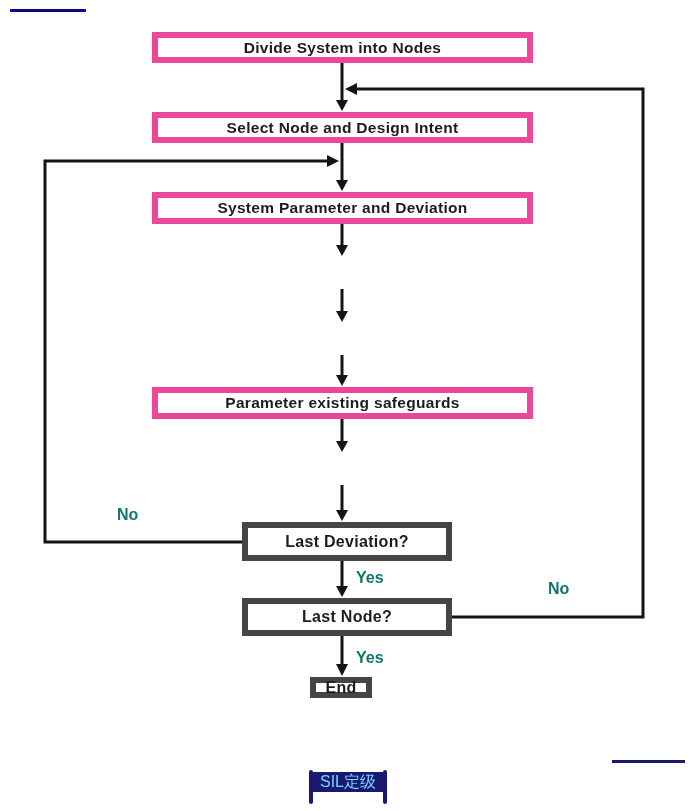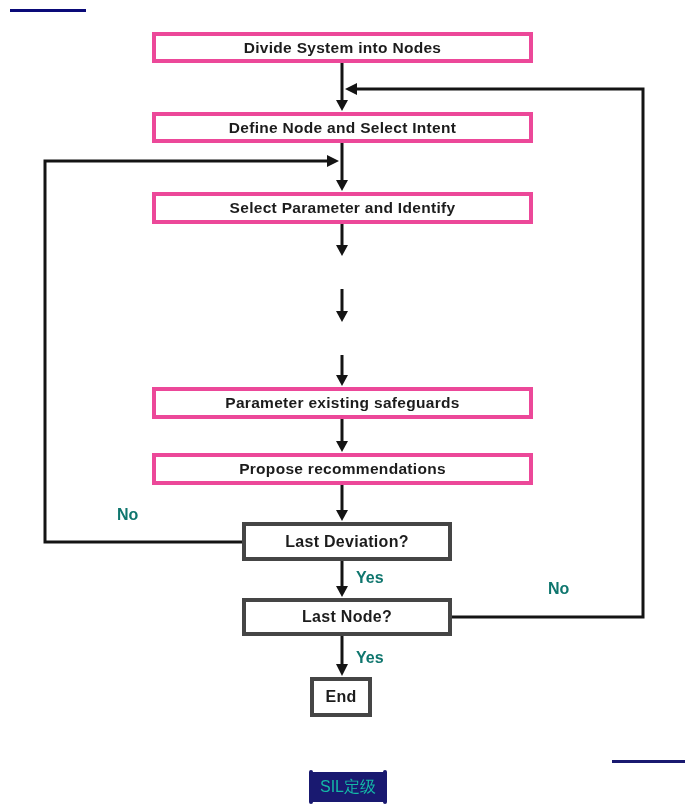--- a/index.html
+++ b/index.html
@@ -17,21 +17,21 @@
   }
   .connectors {
     position: absolute;
     left: 0;
     top: 0;
   }
   .node {
     position: absolute;
     box-sizing: border-box;
     background: #ffffff;
-    border: 4px solid #ec4899;
+    border: 6px solid #ec4899;
     display: flex;
     align-items: center;
     justify-content: center;
     font-weight: bold;
     font-size: 15.5px;
     letter-spacing: 0.3px;
     color: #1c1c1c;
     text-align: center;
     white-space: nowrap;
   }
@@ -47,23 +47,23 @@
     position: absolute;
     background: #0a0a78;
   }
   .navy-rule.top-left { left: 10px; top: 9px; width: 76px; height: 3px; }
   .navy-rule.bottom-right { left: 612px; top: 760px; width: 73px; height: 3px; background: #191970; }
   .sil-badge {
     position: absolute;
     left: 310px;
     top: 772px;
     width: 76px;
-    height: 30px;
+    height: 20px;
     background: #191970;
-    color: #14b8a6;
+    color: #7dd3fc;
     font-size: 16px;
     display: flex;
     align-items: center;
     justify-content: center;
     cursor: pointer;
     white-space: nowrap;
   }
   .sil-badge::before, .sil-badge::after {
     content: "";
     position: absolute;
@@ -114,35 +114,34 @@
 
     <line x1="342" y1="561" x2="342" y2="587" stroke-width="3" stroke="#141414"></line>
     <polygon points="336,586 348,586 342,597" fill="#141414"></polygon>
 
     <line x1="342" y1="636" x2="342" y2="665" stroke-width="3" stroke="#141414"></line>
     <polygon points="336,664 348,664 342,676" fill="#141414"></polygon>
   </svg>
 
   <div class="node" style="left:152px;top:32px;width:381px;height:31px">Divide System into Nodes</div>
 
-  <div class="node" style="left:152px;top:112px;width:381px;height:31px">Define Node and Select Intent</div>
+  <div class="node" style="left:152px;top:112px;width:381px;height:31px">Select Node and Design Intent</div>
 
-  <div class="node" style="left:152px;top:192px;width:381px;height:32px">Select Parameter and Identify</div>
+  <div class="node" style="left:152px;top:192px;width:381px;height:32px">System Parameter and Deviation</div>
 
 
 
   <div class="node" style="left:152px;top:387px;width:381px;height:32px">Parameter existing safeguards</div>
 
-  <div class="node" style="left:152px;top:453px;width:381px;height:32px">Propose recommendations</div>
 
   <div class="node decision" style="left:242px;top:598px;width:210px;height:38px">Last Node?</div>
 
   <div class="node decision" style="left:242px;top:522px;width:210px;height:39px">Last Deviation?</div>
 
-  <div class="node decision" style="left:310px;top:677px;width:62px;height:40px">End</div>
+  <div class="node decision" style="left:310px;top:677px;width:62px;height:21px">End</div>
 
   <div class="edge-label" style="left:117px;top:506px">No</div>
 
   <div class="edge-label" style="left:356px;top:569px">Yes</div>
 
   <div class="edge-label" style="left:548px;top:580px">No</div>
 
   <div class="edge-label" style="left:356px;top:649px">Yes</div>
 
   <div class="navy-rule bottom-right"></div>

